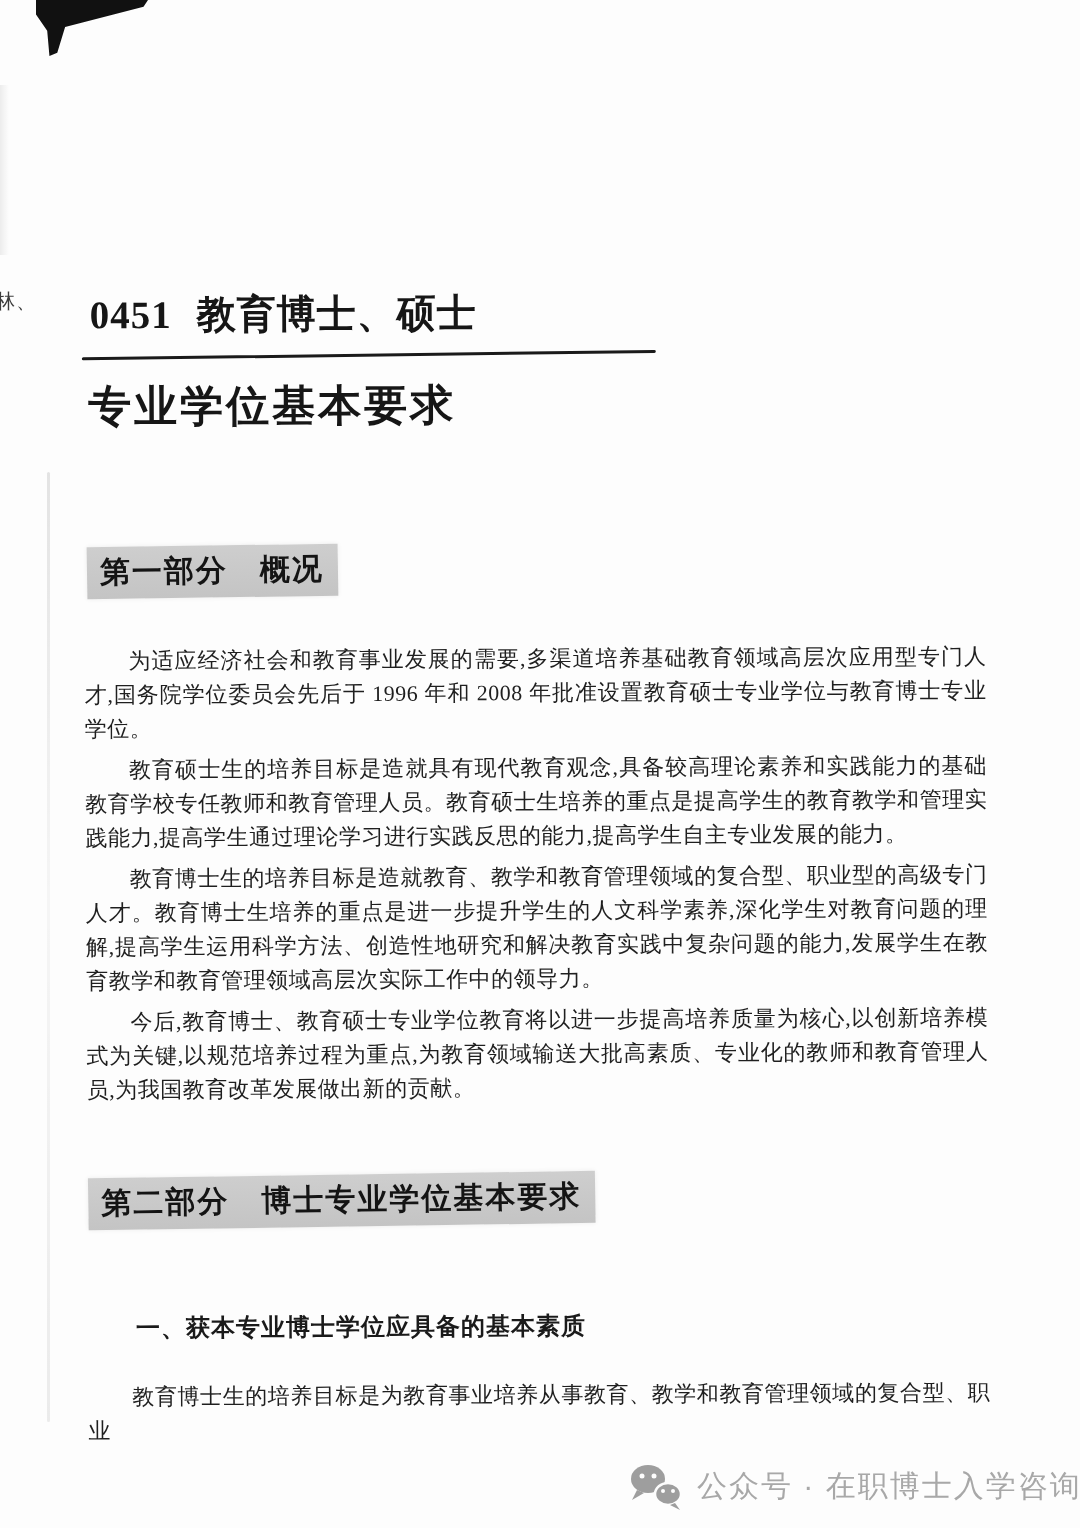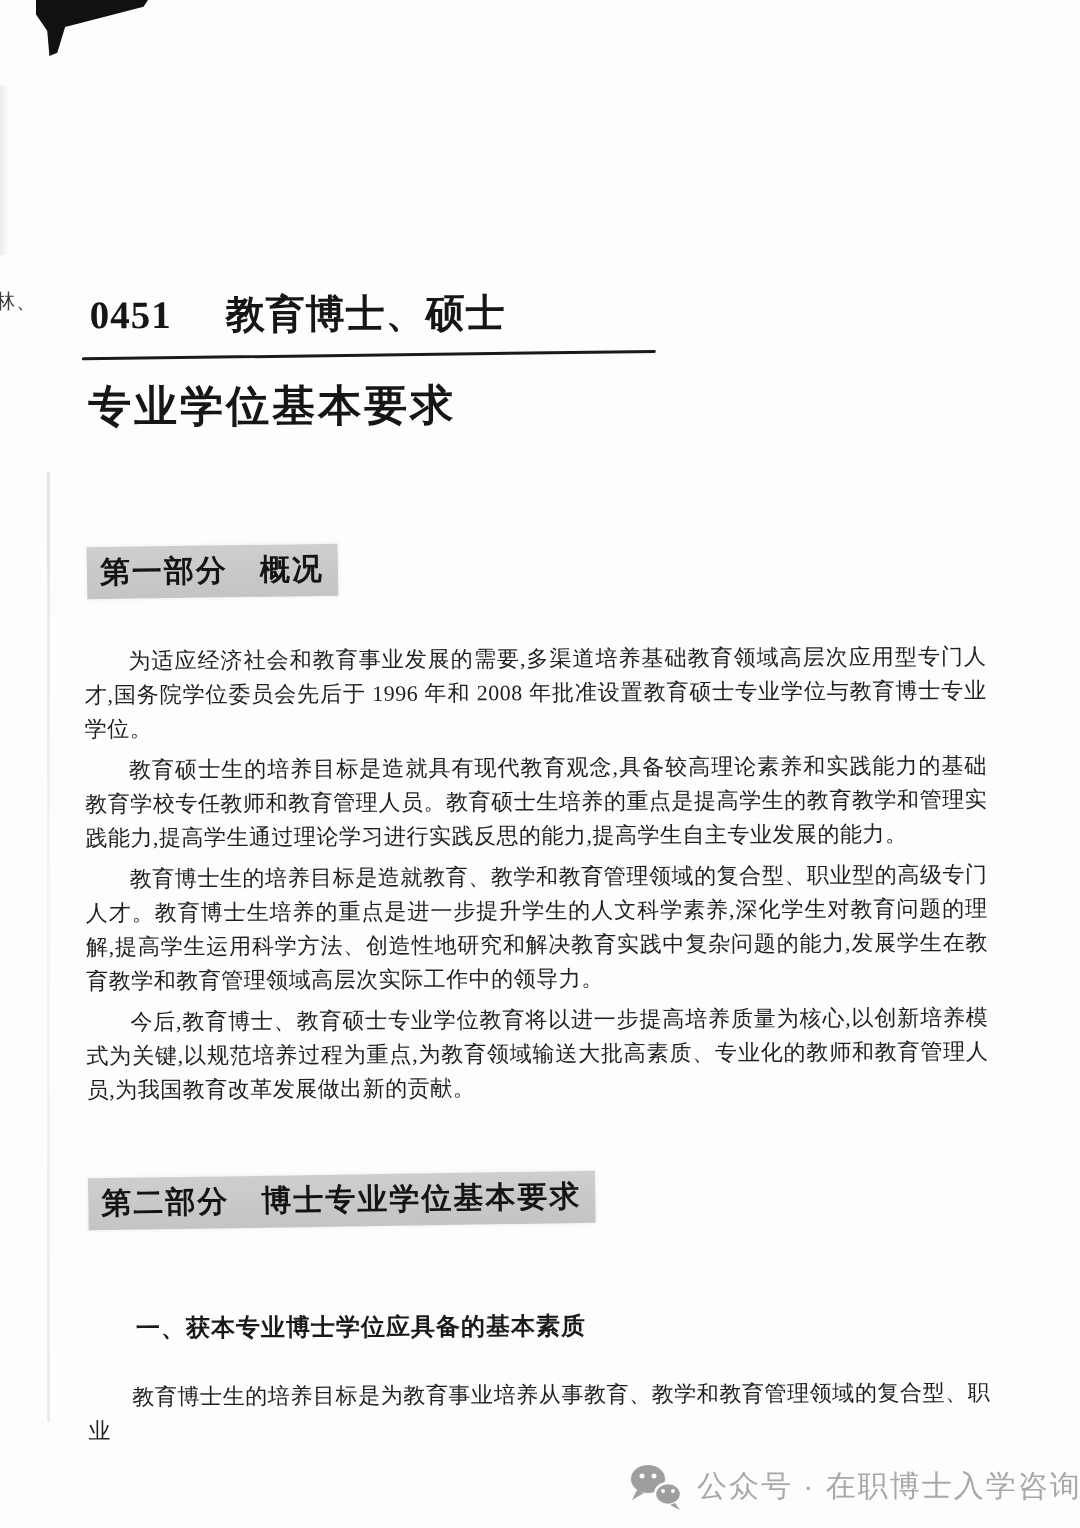--- a/index.html
+++ b/index.html
@@ -34,21 +34,21 @@
     position:absolute;left:47px;top:472px;width:3px;height:950px;
     background:linear-gradient(to bottom, rgba(0,0,0,0.10), rgba(0,0,0,0.03) 45%, rgba(0,0,0,0.07));
     border-radius:2px;
   }
   
   .content{position:absolute;inset:0;transform:rotate(-0.3deg);transform-origin:50% 50%;}
   .title-line1{
     position:absolute;left:92px;top:286px;
     font-size:39px;font-weight:bold;color:#161616;letter-spacing:1px;white-space:nowrap;
   }
-  .title-code{margin-right:54px;}
+  .title-code{margin-right:25px;}
   .title-rule{
     position:absolute;left:84px;top:355px;width:574px;height:3px;
     background:#1a1a1a;border-radius:2px;
     transform:rotate(-0.45deg);transform-origin:left center;
   }
   .title-line2{
     position:absolute;left:90px;top:376px;
     font-size:43px;font-weight:bold;color:#161616;letter-spacing:3px;white-space:nowrap;
   }
   .sec-box{

